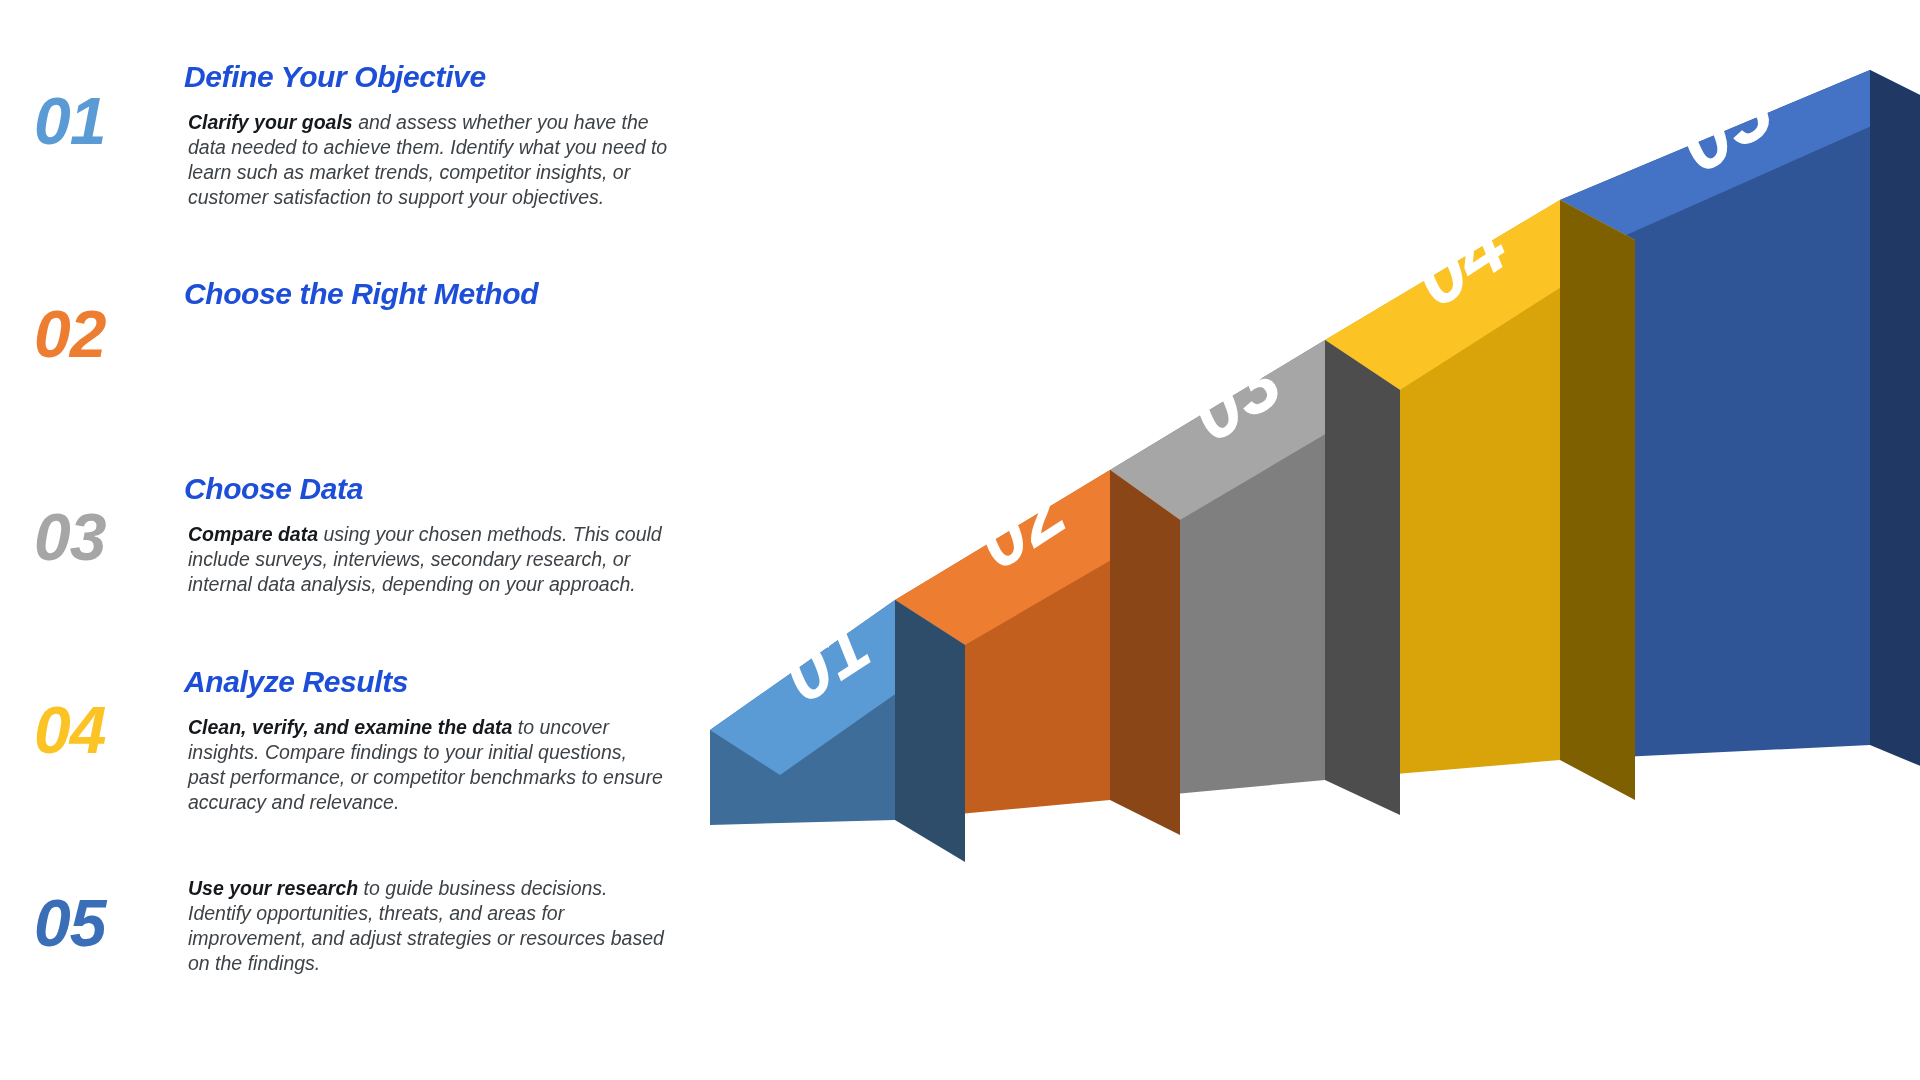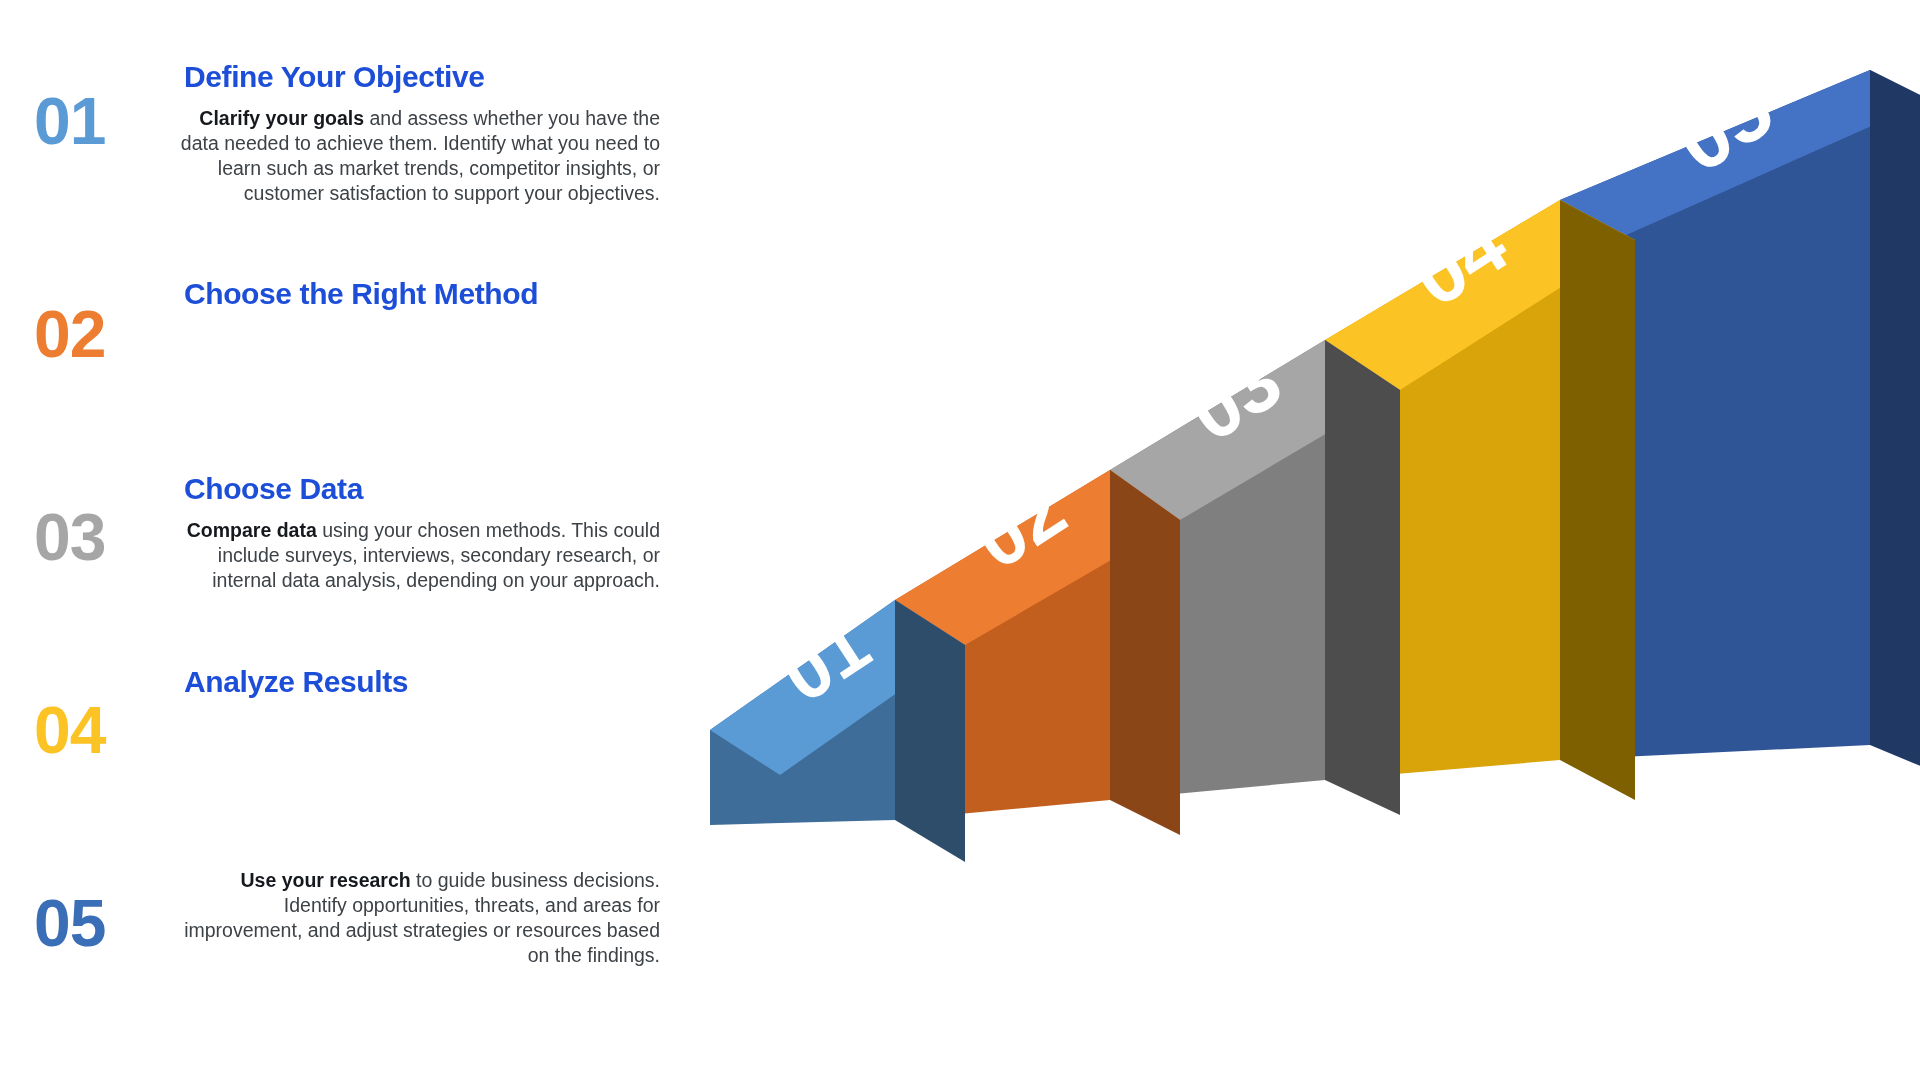--- a/index.html
+++ b/index.html
@@ -8,20 +8,21 @@
     margin: 0; padding: 0;
     width: 1920px; height: 1080px;
     background: #ffffff;
     font-family: "Liberation Sans", sans-serif;
     overflow: hidden;
   }
   #slide {
     position: relative;
     width: 1620px; height: 1080px;
     background: #ffffff;
+    font-style: italic;
   }
 
   
   #steps-column {
     position: absolute;
     left: 0; top: 0;
     width: 700px; height: 1080px;
   }
   .step-row {
     position: absolute;
@@ -53,23 +54,22 @@
     color: #1d4ed8;
     letter-spacing: -0.4px;
     margin: 0 0 12px 12px;
     white-space: nowrap;
   }
   .step-desc {
     font-family: "Liberation Sans", sans-serif;
     font-size: 19.5px;
     line-height: 25px;
     color: #3d4247;
-    margin: 8px;
+    margin: 16px;
     width: 480px;
-    text-align: right;
   }
   .step-desc b {
     color: #15181c;
     font-weight: bold;
   }
 
   
   #staircase-wrap {
     position: absolute;
     left: 700px; top: 0;
@@ -114,20 +114,21 @@
       <div class="step-body">
         <h2 class="step-title">Choose Data</h2>
         <p class="step-desc"><b>Compare data</b><span> using your chosen methods. This could include surveys, interviews, secondary research, or internal data analysis, depending on your approach.</span></p>
       </div>
     </div>
 
     <div class="step-row" style="top: 665px;">
       <div class="step-number" style="top: 32px; color: #fcc324;">04</div>
       <div class="step-body">
         <h2 class="step-title">Analyze Results</h2>
+        <p class="step-desc"><b>Clean, verify, and examine the data</b><span> to uncover insights. Compare findings to your initial questions, past performance, or competitor benchmarks to ensure accuracy and relevance.</span></p>
       </div>
     </div>
 
     <div class="step-row" style="top: 860px;">
       <div class="step-number" style="top: 30px; color: #3a6fb8;">05</div>
       <div class="step-body">
         <p class="step-desc"><b>Use your research</b><span> to guide business decisions. Identify opportunities, threats, and areas for improvement, and adjust strategies or resources based on the findings.</span></p>
       </div>
     </div>
 

